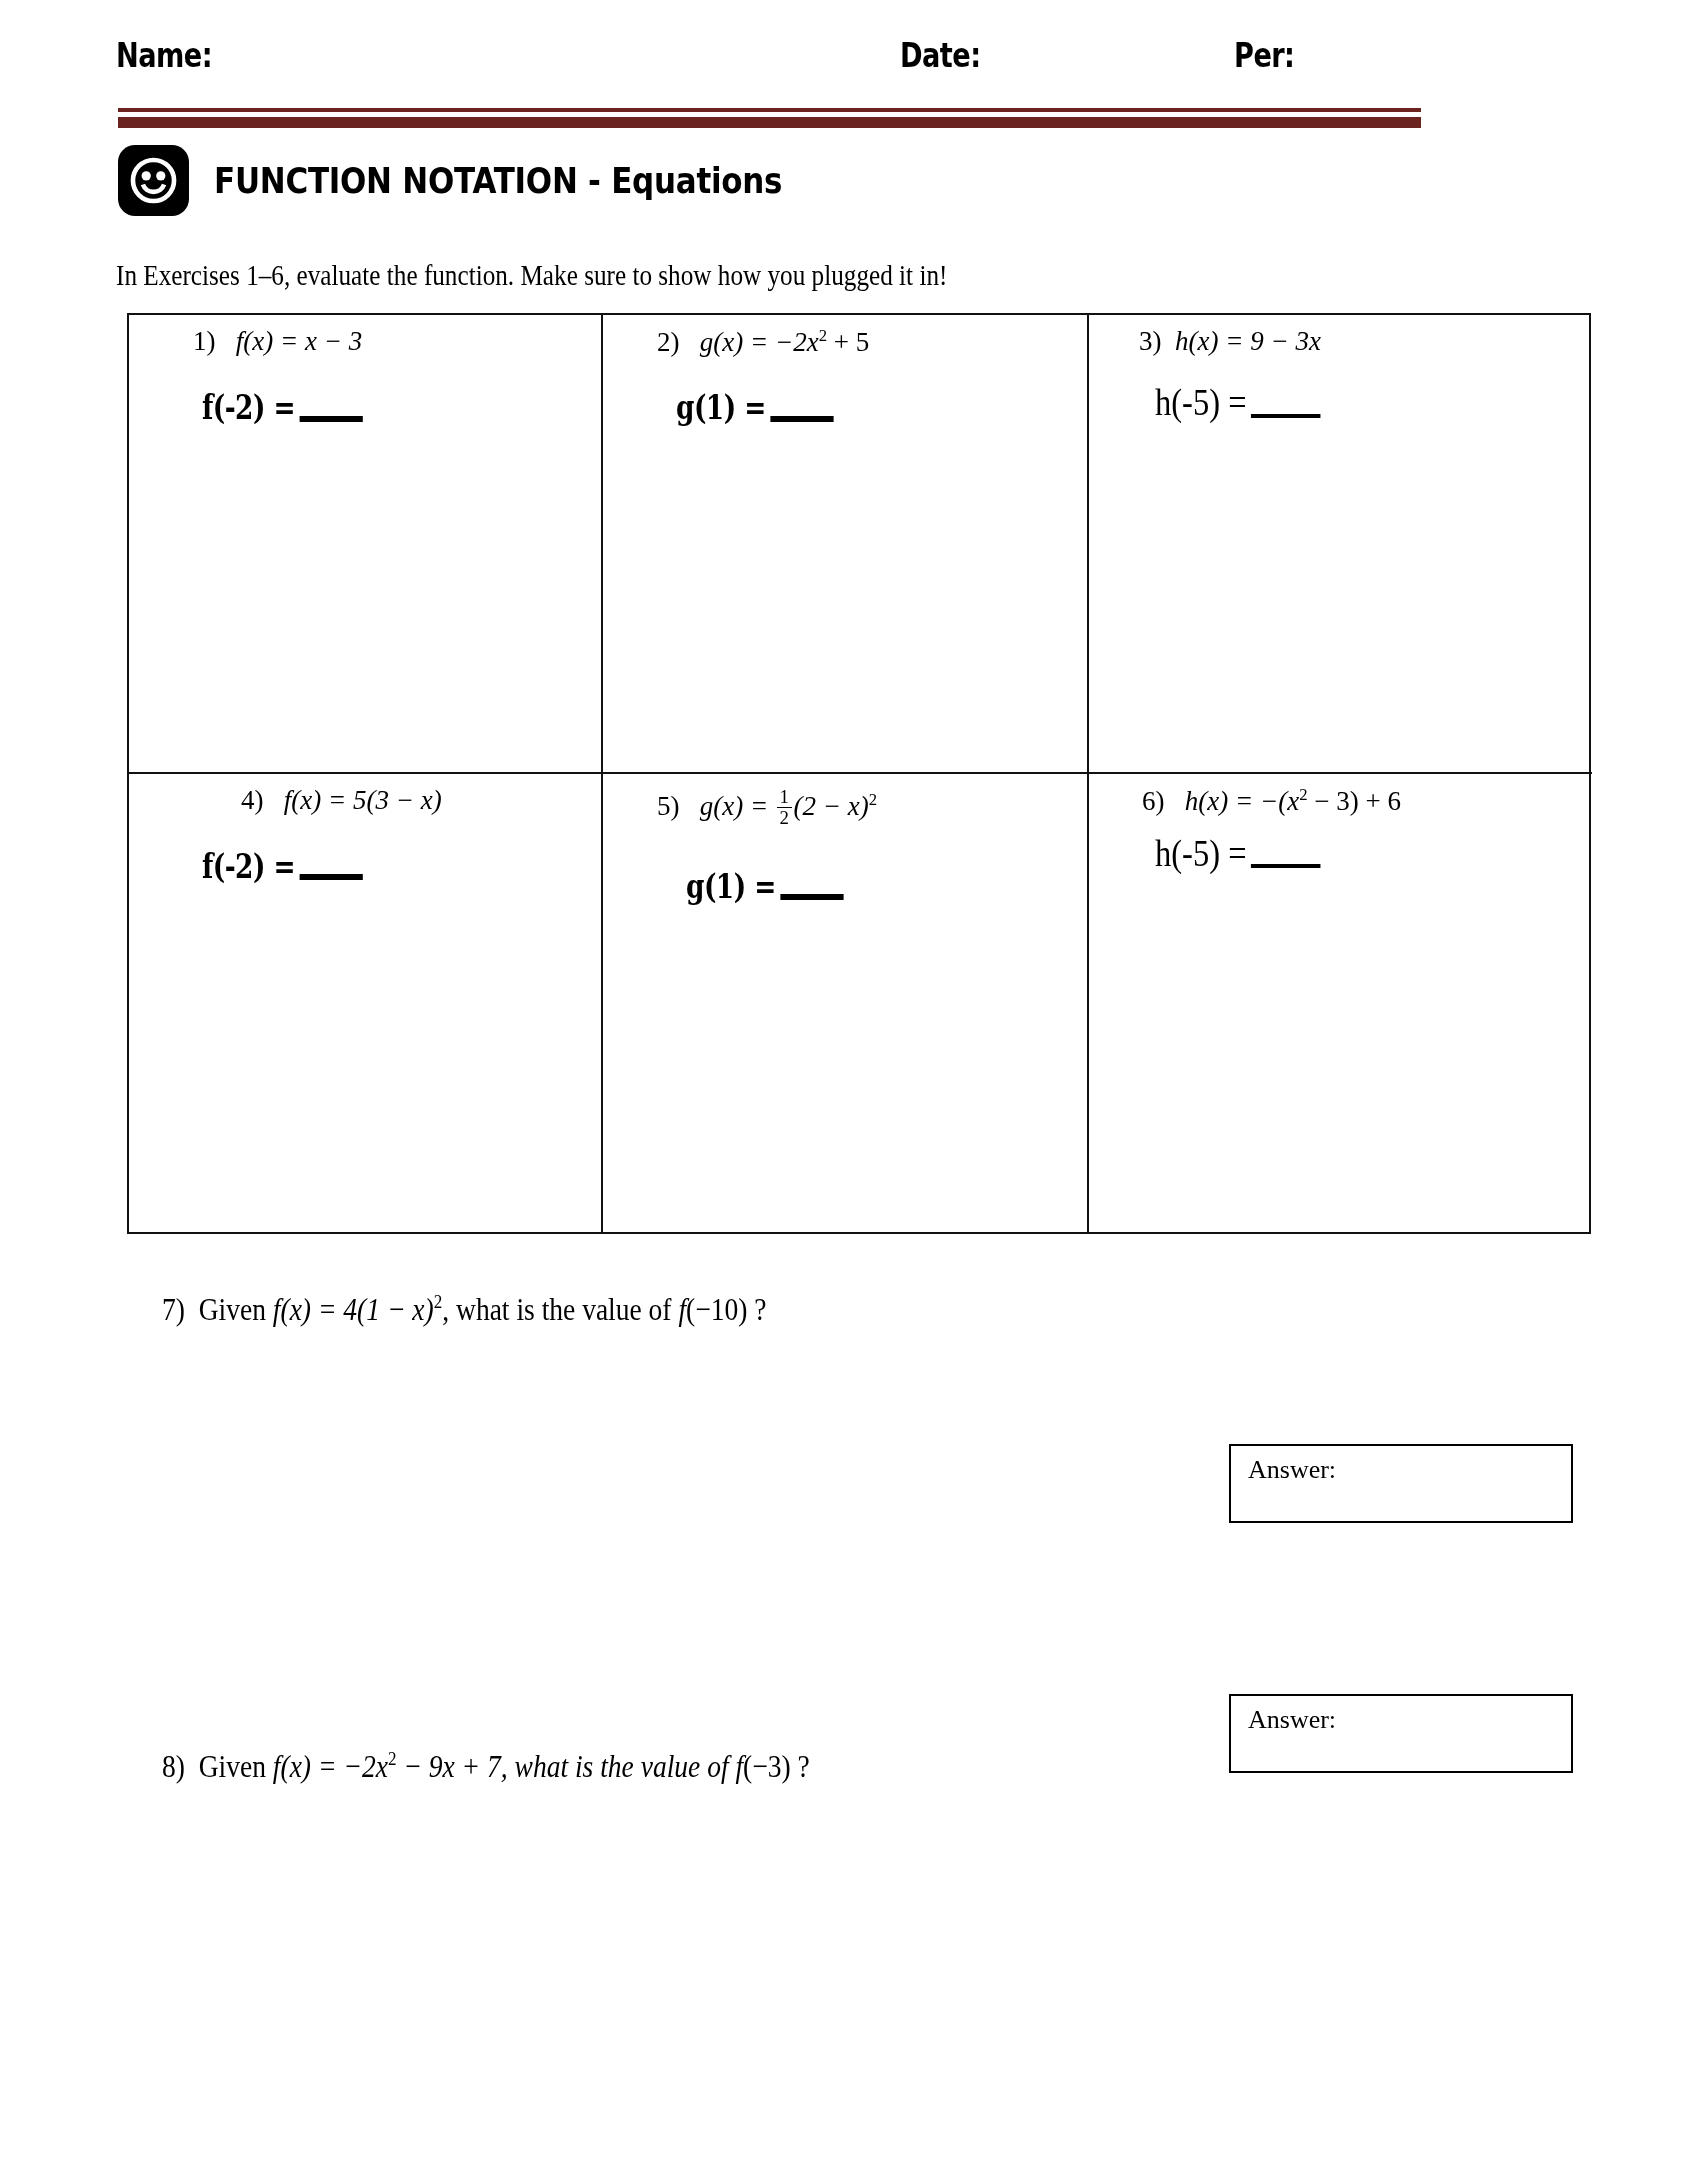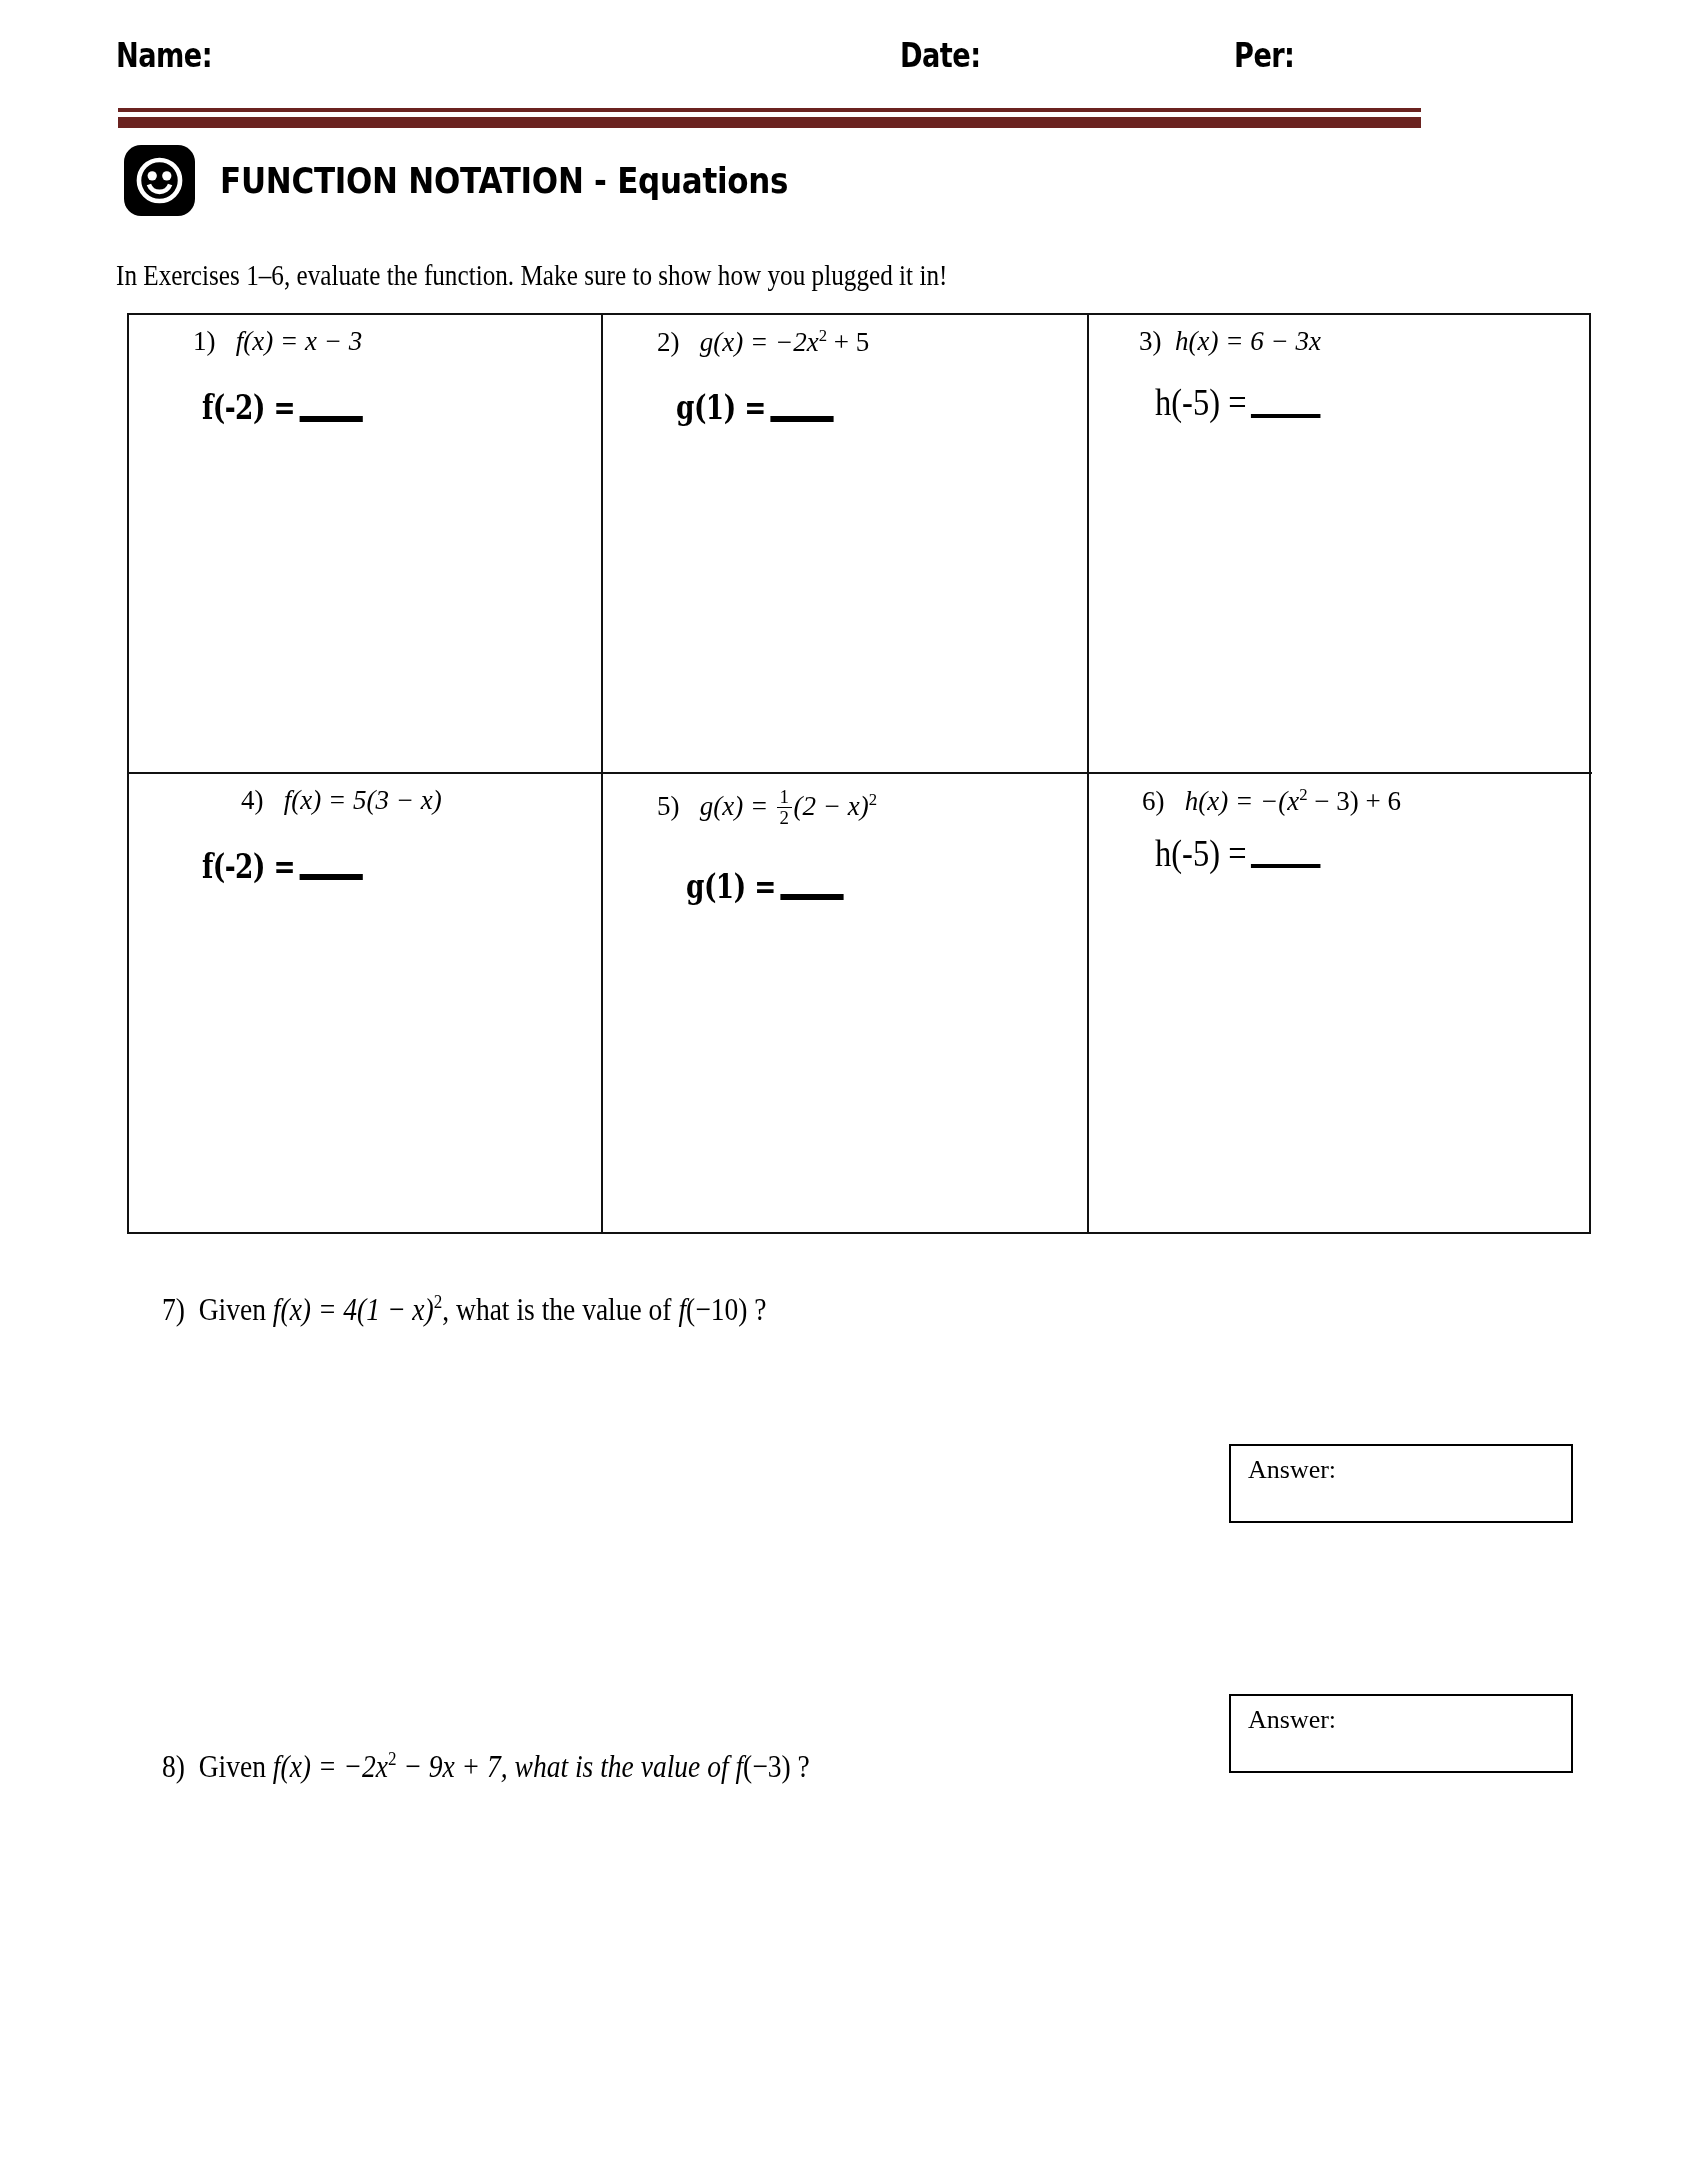--- a/index.html
+++ b/index.html
@@ -54,21 +54,21 @@
     left: 118px;
     top: 117px;
     width: 1303px;
     height: 10.6px;
     background: #6B2320;
   }
 
   
   #title-block {
     position: absolute;
-    left: 124px;
+    left: 118px;
     top: 144px;
     height: 73px;
     display: flex;
     align-items: center;
     text-align: center;
   }
   #title-badge {
     width: 71px;
     height: 71px;
     background: #000000;
@@ -262,21 +262,21 @@
       <span class="mathi">g</span><span class="mathi">(x) = </span><span class="mathi">−2x</span><sup class="expn">2</sup><span> + 5</span>
     </div>
     <div class="prob-eval eval-pos" style="left:73px; top:73px;">
       <span>g(1) =</span><span class="blank"></span>
     </div>
   </div>
 
   <div class="cell col-last">
     <div class="prob-eq eq-pos" style="left:50px; top:12px;">
       <span class="prob-num">3)</span>&nbsp;
-      <span class="mathi">h</span><span class="mathi">(x) = </span><span class="mathi">6 − 3x</span>
+      <span class="mathi">h</span><span class="mathi">(x) = </span><span class="mathi">9 − 3x</span>
     </div>
     <div class="prob-eval light eval-pos" style="left:66px; top:66px;">
       <span>h(-5) =</span><span class="blank"></span>
     </div>
   </div>
 
   <div class="cell row-last">
     <div class="prob-eq eq-pos" style="left:64px; top:12px;margin-left:48px;">
       <span class="prob-num">4)</span>&nbsp;&nbsp;
       <span class="mathi">f</span><span class="mathi">(x) = </span><span class="mathi">5(3 − x)</span>

